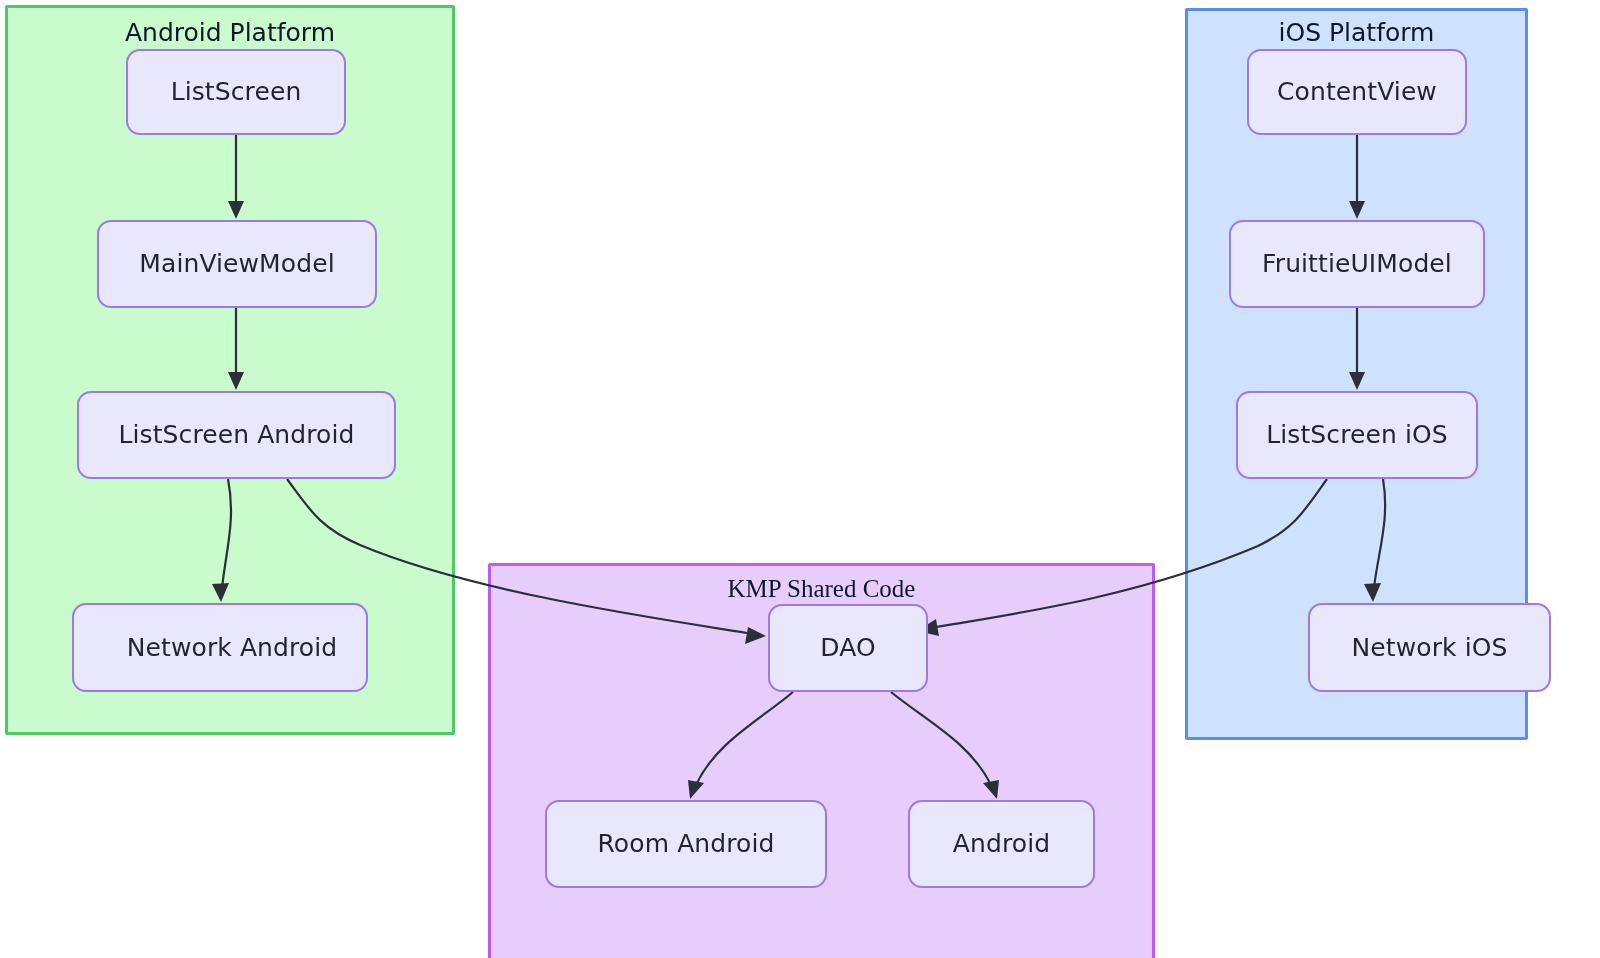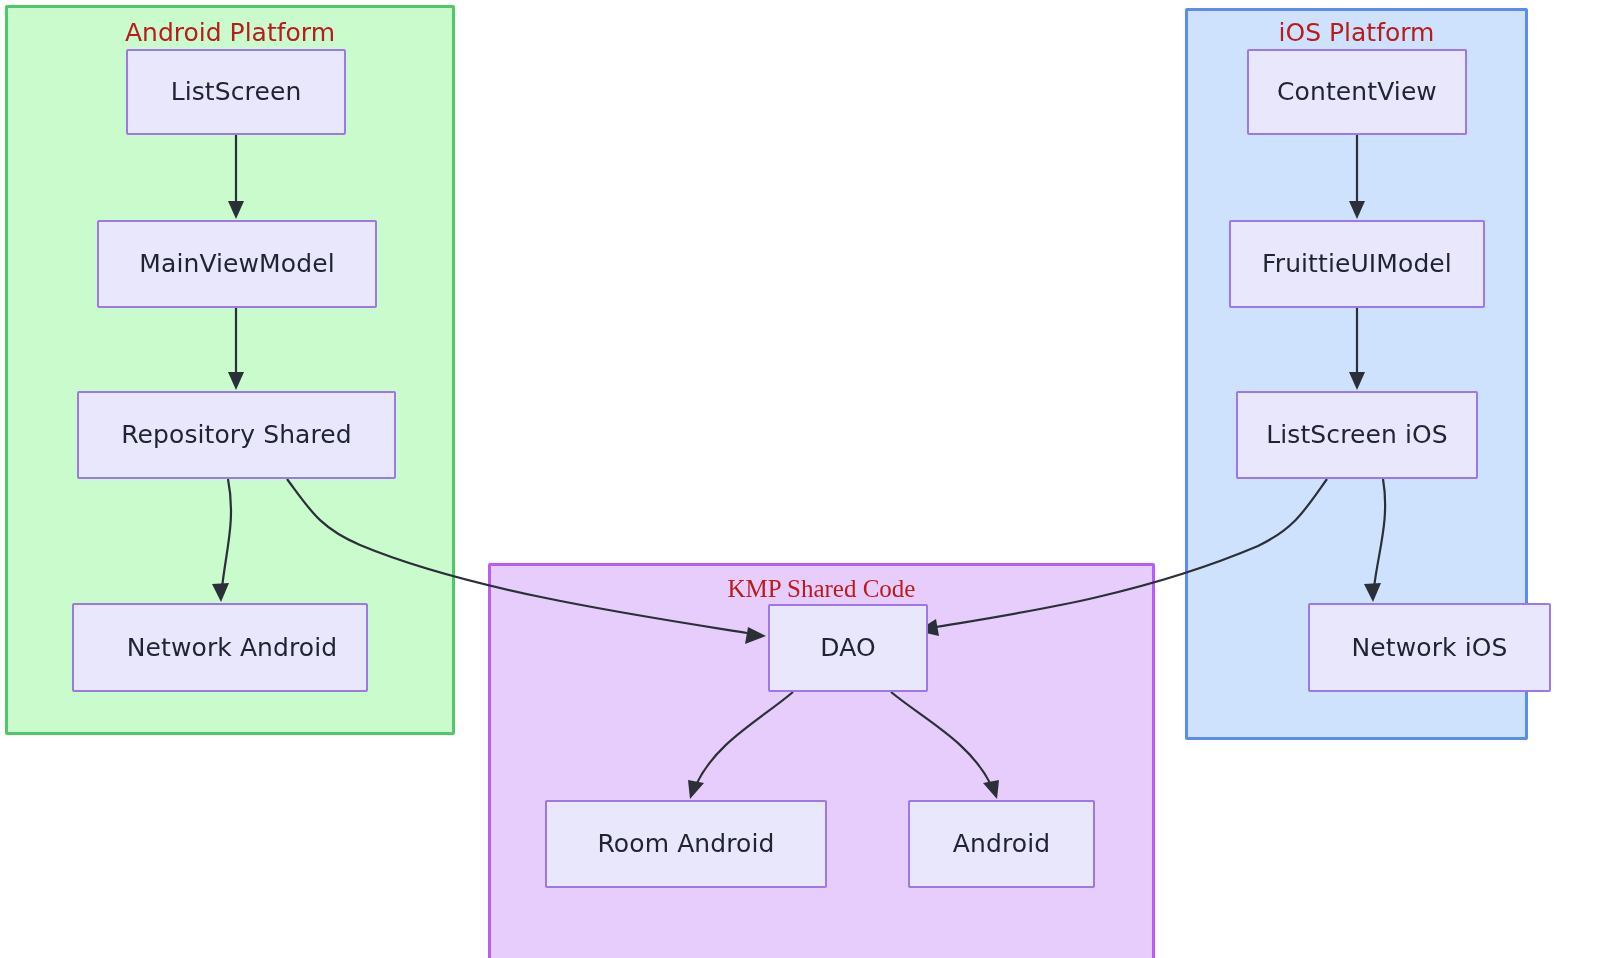--- a/index.html
+++ b/index.html
@@ -29,21 +29,21 @@
     border-style: solid;
     border-radius: 2px;
   }
   .cluster-title {
     position: absolute;
     left: 0;
     right: 0;
     text-align: center;
     font-size: 25px;
     line-height: 30px;
-    color: #b91c1c;
+    color: #0f172a;
     white-space: nowrap;
   }
 
   #cluster-android {
     left: 5px;
     top: 5px;
     width: 450px;
     height: 730px;
     background: #c9fbcd;
     border-color: #4fc868;
@@ -65,21 +65,21 @@
     border-color: #bb5cf7;
     font-family: Liberation Serif, serif;
   }
 
   
   .node {
     position: absolute;
     box-sizing: border-box;
     background: #e9e7fb;
     border: 2px solid #9d78e6;
-    border-radius: 2px;
+    border-radius: 14px;
     display: flex;
     align-items: center;
     justify-content: center;
     color: #1f2430;
     font-size: 25px;
     line-height: 30px;
     white-space: nowrap;
     letter-spacing: 0.1px;
   }
 
@@ -174,21 +174,21 @@
 
   <div class="node" id="node-listscreen" style="left:126px; top:49px; width:220px; height:86px;">
     <span>ListScreen</span>
   </div>
 
   <div class="node" id="node-mainviewmodel" style="left:97px; top:220px; width:280px; height:88px;">
     <span>MainViewModel</span>
   </div>
 
   <div class="node" id="node-repository-android" style="left:77px; top:391px; width:319px; height:88px;">
-    <span>Repository Shared</span>
+    <span>ListScreen Android</span>
   </div>
 
   <div class="node" id="node-network-android" style="left:72px; top:603px; width:296px; height:89px;padding-left:24px;">
     <span>Network Android</span>
   </div>
 
   <div class="node" id="node-contentview" style="left:1247px; top:49px; width:220px; height:86px;">
     <span>ContentView</span>
   </div>
 

